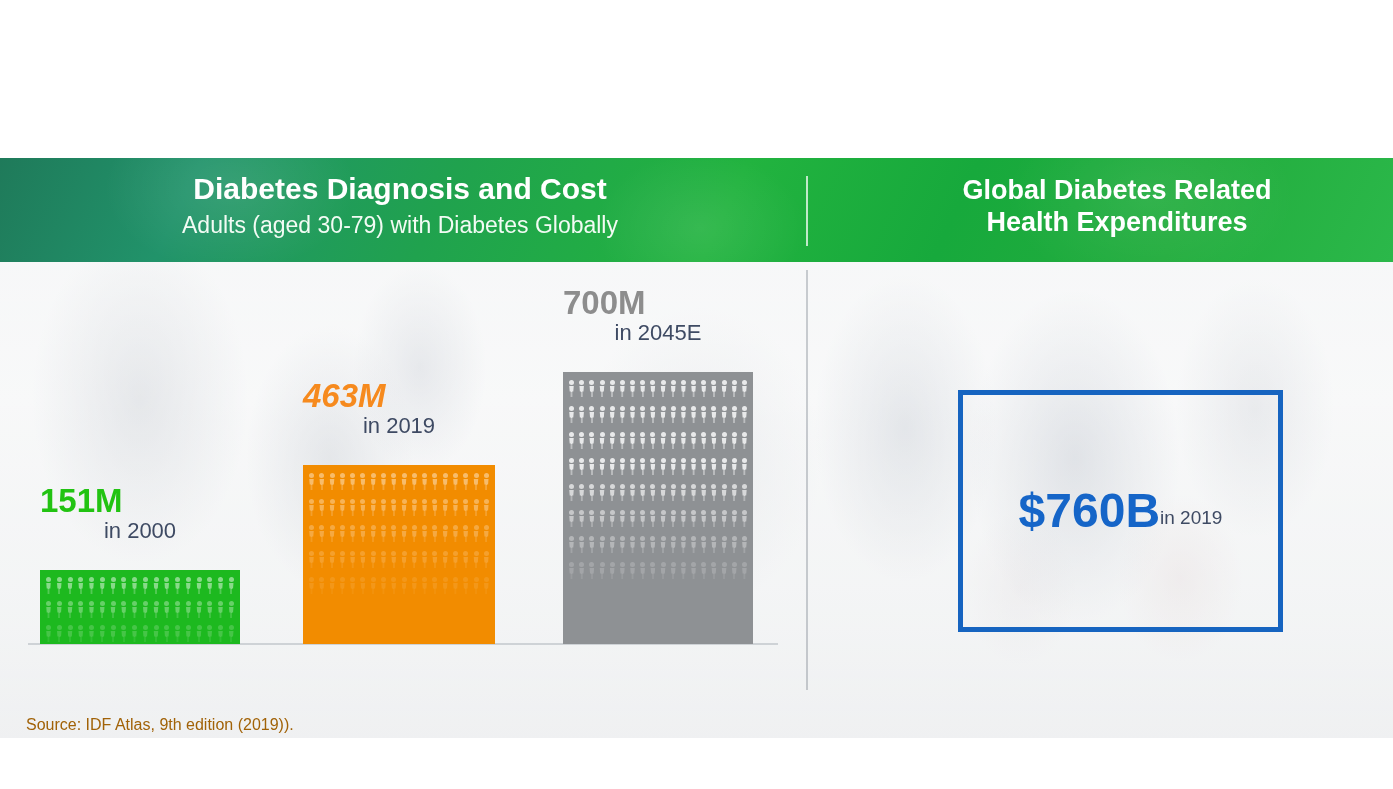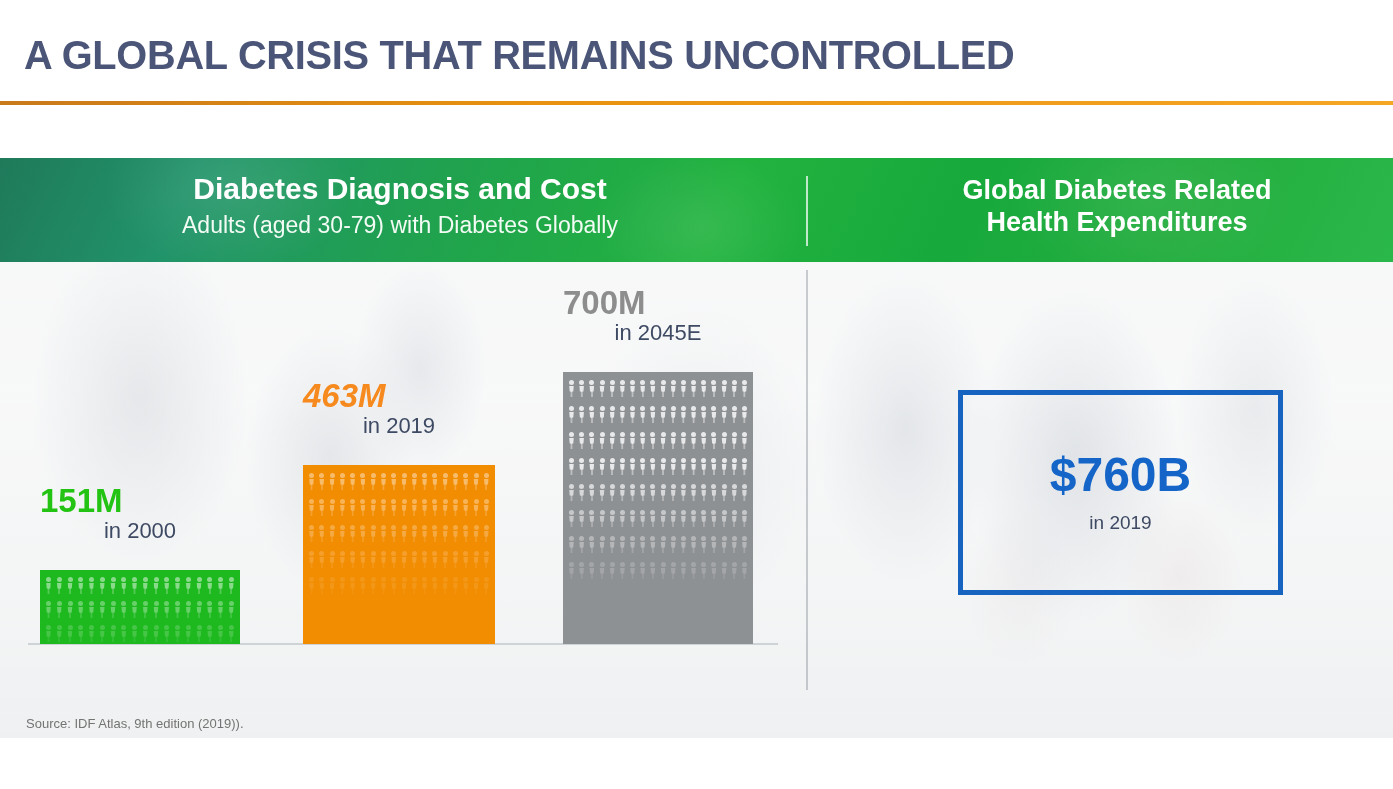--- a/index.html
+++ b/index.html
@@ -270,48 +270,47 @@
     height: 2px;
     background: rgba(140,148,158,0.35);
   }
 
   
   #exp-box {
     position: absolute;
     left: 958px;
     top: 232px;
     width: 325px;
-    height: 205px;
+    height: 242px;
     border: 5px solid #1664c0;
     box-sizing: border-box;
     z-index: 2;
     display: flex;
-    flex-direction: column;
     align-items: center;
     justify-content: center;
   }
   #exp-value {
     font-size: 48px;
     font-weight: bold;
     color: #1565c8;
     line-height: 1;
   }
   #exp-year {
     margin-top: 13px;
     font-size: 19px;
     color: #3e4a63;
   }
 
   
   #source-note {
     position: absolute;
     left: 26px;
     top: 716px;
-    font-size: 13px;
-    color: #737373;
+    font-size: 16px;
+    color: #a16207;
     z-index: 5;
   }
 
   
   #footer {
     position: absolute;
     left: 0;
     top: 749px;
     width: 1393px;
     height: 40px;
@@ -342,24 +341,20 @@
     top: 12px;
     font-size: 14px;
     color: #ffffff;
   }
 </style>
 </head>
 <body>
 
 <div id="slide">
 
-  <div id="title-area">
-    <div id="slide-title">A GLOBAL CRISIS THAT REMAINS UNCONTROLLED</div>
-    <div id="title-rule"></div>
-  </div>
 
   <div id="content-panel">
     <div id="photo-bg"></div>
     <div id="photo-haze"></div>
 
     <div id="header-band"></div>
     <div id="header-left">
       <div id="header-left-title">Diabetes Diagnosis and Cost</div>
       <div id="header-left-sub">Adults (aged 30-79) with Diabetes Globally</div>
     </div>

